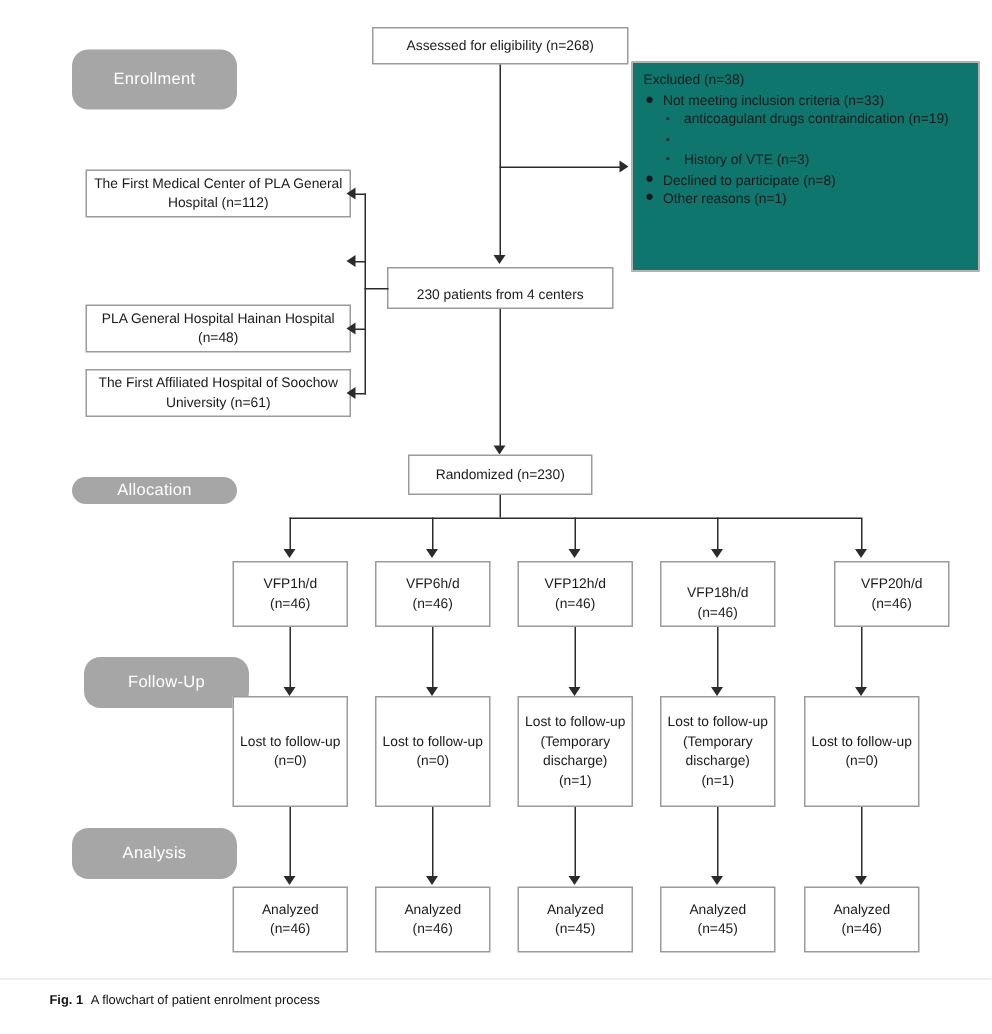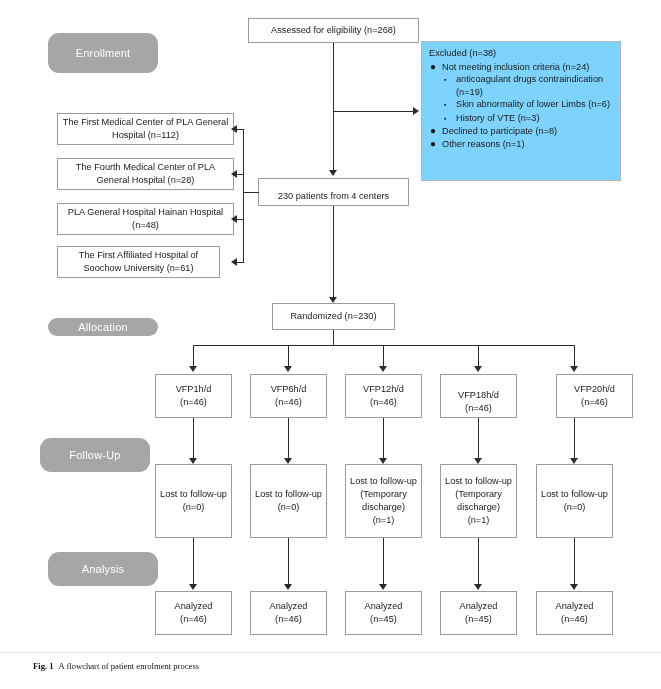--- a/index.html
+++ b/index.html
@@ -60,24 +60,24 @@
   .arrow-right{
     position:absolute;width:0;height:0;
     border-top:4px solid transparent;
     border-bottom:4px solid transparent;
     border-left:6px solid #2b2b2b;
   }
 
   
   #excluded-box{
     position:absolute;
-    left:421px;top:41px;width:200px;height:140px;
+    left:421px;top:41px;width:232px;height:140px;
     box-sizing:border-box;
     border:1px solid #b5b5b5;
-    background:#7dd3fc;
+    background:#0f766e;
     font-size:9.2px;
     line-height:12.6px;
     padding:5px 6px 4px 6px;
     text-align:left;
     align-items:flex-start;
     justify-content:flex-start;
     display:block;
     color:#1a1a1a;
   }
   #excluded-box .exc-title{margin:0 0 1px 1px;}
@@ -91,41 +91,41 @@
   .exc-bullet2{
     flex:0 0 auto;width:12px;text-align:left;
     font-size:7px;line-height:13.5px;
   }
   .exc-text{flex:1 1 auto;}
 
   
   #caption{
     position:absolute;left:33px;top:660px;width:600px;
     font-size:8.6px;line-height:12px;color:#111;
-    display:flex;align-items:baseline;gap:5px;font-family:Liberation Serif, serif;
+    display:flex;align-items:baseline;gap:5px;
   }
   #caption .cap-label{font-weight:bold;}
   #caption .cap-text{font-weight:normal;}
 
   .top-rule{
     position:absolute;left:0;top:652px;width:661px;height:1px;background:#e9e9e9;
   }
 </style>
 </head>
 <body>
 
 <div id="root">
 
   <div class="pill" style="left:48px;top:33px;width:110px;height:40px;">
     <span>Enrollment</span>
   </div>
   <div class="pill" style="left:48px;top:318px;width:110px;height:18px;">
     <span>Allocation</span>
   </div>
-  <div class="pill" style="left:40px;top:438px;width:110px;height:34px;">
+  <div class="pill" style="left:56px;top:438px;width:110px;height:34px;">
     <span>Follow-Up</span>
   </div>
   <div class="pill" style="left:48px;top:552px;width:110px;height:34px;">
     <span>Analysis</span>
   </div>
 
   <div class="box" style="left:248px;top:18px;width:171px;height:25px;">
     <span>Assessed for eligibility (n=268)</span>
   </div>
 
@@ -133,29 +133,28 @@
   <div class="arrow-down" style="left:329px;top:170px;"></div>
 
   <div class="hline" style="left:333px;top:111px;width:82px;"></div>
   <div class="arrow-right" style="left:413px;top:107px;"></div>
 
   <div id="excluded-box">
     <div class="exc-title">Excluded (n=38)</div>
 
     <div class="exc-row exc-l1">
       <span class="exc-bullet1">●</span>
-      <span class="exc-text">Not meeting inclusion criteria (n=24)</span>
+      <span class="exc-text">Not meeting inclusion criteria (n=33)</span>
     </div>
     <div class="exc-row exc-l2">
       <span class="exc-bullet2">▪</span>
       <span class="exc-text">anticoagulant drugs contraindication  (n=19)</span>
     </div>
     <div class="exc-row exc-l2">
       <span class="exc-bullet2">▪</span>
-      <span class="exc-text">Skin abnormality of lower Limbs (n=6)</span>
     </div>
     <div class="exc-row exc-l2">
       <span class="exc-bullet2">▪</span>
       <span class="exc-text">History of VTE (n=3)</span>
     </div>
     <div class="exc-row exc-l1">
       <span class="exc-bullet1">●</span>
       <span class="exc-text">Declined to participate (n=8)</span>
     </div>
     <div class="exc-row exc-l1">
@@ -164,27 +163,24 @@
     </div>
   </div>
 
   <div class="box" style="left:258px;top:178px;width:151px;height:28px;align-items:flex-end;">
     <span>230 patients from 4 centers</span>
   </div>
 
   <div class="box" style="left:57px;top:113px;width:177px;height:32px;">
     <span>The First Medical Center of PLA General Hospital (n=112)</span>
   </div>
-  <div class="box" style="left:57px;top:158px;width:177px;height:32px;">
-    <span>The Fourth Medical Center of PLA General Hospital (n=28)</span>
-  </div>
   <div class="box" style="left:57px;top:203px;width:177px;height:32px;">
     <span>PLA General Hospital Hainan Hospital (n=48)</span>
   </div>
-  <div class="box" style="left:57px;top:246px;width:163px;height:32px;">
+  <div class="box" style="left:57px;top:246px;width:177px;height:32px;">
     <span>The First Affiliated Hospital of Soochow University (n=61)</span>
   </div>
 
   <div class="hline" style="left:243px;top:192px;width:16px;"></div>
   <div class="vline" style="left:243px;top:129px;height:134px;"></div>
 
   <div class="hline" style="left:236px;top:129px;width:8px;"></div>
   <div class="arrow-left" style="left:231px;top:125px;"></div>
 
   <div class="hline" style="left:236px;top:174px;width:8px;"></div>

